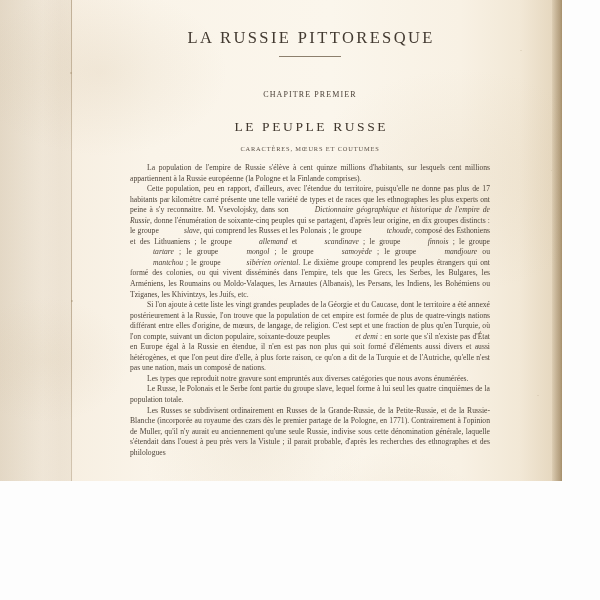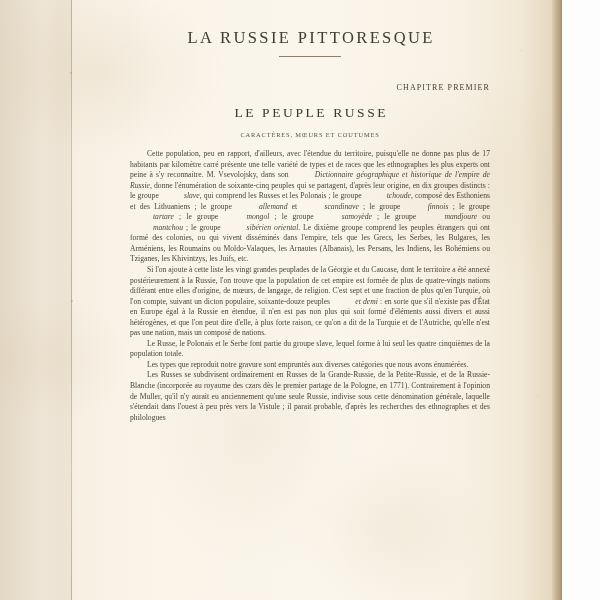--- a/index.html
+++ b/index.html
@@ -11,21 +11,21 @@
     width: 600px;
     height: 600px;
     overflow: hidden;
     font-family: "Liberation Serif", "DejaVu Serif", serif;
   }
 
   
   #scan {
     position: relative;
     width: 600px;
-    height: 600px;
+    height: 481px;
     background: #bef264;
     overflow: hidden;
   }
 
   
   .page-leaf {
     position: absolute;
     left: 0;
     top: 0;
     width: 562px;
@@ -117,23 +117,23 @@
   }
 
   .title-rule {
     width: 62px;
     height: 1px;
     margin: 8px auto 0 auto;
     background: #8c7f6d;
   }
 
   .chapter-label {
-    margin: 0;
+    margin: 7px;
     padding-top: 26px;
-    text-align: right;
+    text-align: center;
     font-size: 8px;
     font-weight: normal;
     letter-spacing: 1.1px;
     color: #4b4138;
   }
 
   .chapter-title {
     margin: 0;
     padding-top: 13px;
     text-align: center;
@@ -198,21 +198,22 @@
 
     <div class="title-rule"></div>
 
     <h2 class="chapter-label">CHAPITRE PREMIER</h2>
 
     <h3 class="chapter-title">LE PEUPLE RUSSE</h3>
 
     <h4 class="chapter-subtitle">CARACTÈRES, MŒURS ET COUTUMES</h4>
 
     <div class="body-block">
+      <p>La population de l'empire de Russie s'élève à cent quinze millions d'habitants, sur lesquels cent millions appartiennent à la Russie européenne (la Pologne et la Finlande comprises).</p>
       <p>Cette population, peu en rapport, d'ailleurs, avec l'étendue du territoire, puisqu'elle ne donne pas plus de 17 habitants par kilomètre carré présente une telle variété de types et de races que les ethnographes les plus experts ont peine à s'y reconnaitre. M. Vsevolojsky, dans son <i>Dictionnaire géographique et historique de l'empire de Russie</i>, donne l'énumération de soixante-cinq peuples qui se partagent, d'après leur origine, en dix groupes distincts : le groupe <i>slave</i>, qui comprend les Russes et les Polonais ; le groupe <i>tchoude</i>, composé des Esthoniens et des Lithuaniens ; le groupe <i>allemand</i> et <i>scandinave</i> ; le groupe <i>finnois</i> ; le groupe <i>tartare</i> ; le groupe <i>mongol</i> ; le groupe <i>samoyède</i> ; le groupe <i>mandjoure</i> ou <i>mantchou</i> ; le groupe <i>sibérien oriental</i>. Le dixième groupe comprend les peuples étrangers qui ont formé des colonies, ou qui vivent disséminés dans l'empire, tels que les Grecs, les Serbes, les Bulgares, les Arméniens, les Roumains ou Moldo-Valaques, les Arnautes (Albanais), les Persans, les Indiens, les Bohémiens ou Tziganes, les Khivintzys, les Juifs, etc.</p>
       <p>Si l'on ajoute à cette liste les vingt grandes peuplades de la Géorgie et du Caucase, dont le territoire a été annexé postérieurement à la Russie, l'on trouve que la population de cet empire est formée de plus de quatre-vingts nations différant entre elles d'origine, de mœurs, de langage, de religion. C'est sept et une fraction de plus qu'en Turquie, où l'on compte, suivant un dicton populaire, soixante-douze peuples <i>et demi</i> : en sorte que s'il n'existe pas d'État en Europe égal à la Russie en étendue, il n'en est pas non plus qui soit formé d'éléments aussi divers et aussi hétérogènes, et que l'on peut dire d'elle, à plus forte raison, ce qu'on a dit de la Turquie et de l'Autriche, qu'elle n'est pas une nation, mais un composé de nations.</p>
+      <p>Les types que reproduit notre gravure sont empruntés aux diverses catégories que nous avons énumérées.</p>
       <p>Le Russe, le Polonais et le Serbe font partie du groupe slave, lequel forme à lui seul les quatre cinquièmes de la population totale.</p>
-      <p>Les types que reproduit notre gravure sont empruntés aux diverses catégories que nous avons énumérées.</p>
       <p>Les Russes se subdivisent ordinairement en Russes de la Grande-Russie, de la Petite-Russie, et de la Russie-Blanche (incorporée au royaume des czars dès le premier partage de la Pologne, en 1771). Contrairement à l'opinion de Muller, qu'il n'y aurait eu anciennement qu'une seule Russie, indivise sous cette dénomination générale, laquelle s'étendait dans l'ouest à peu près vers la Vistule ; il parait probable, d'après les recherches des ethnographes et des philologues</p>
     </div>
 
   </div>
 </div>
 
 </body></html>

